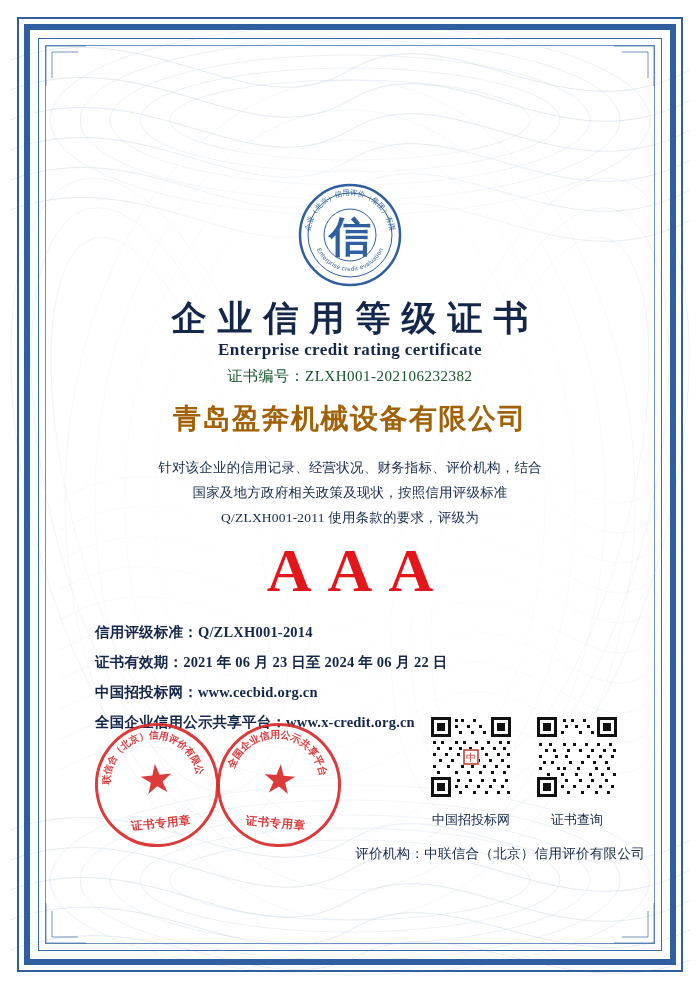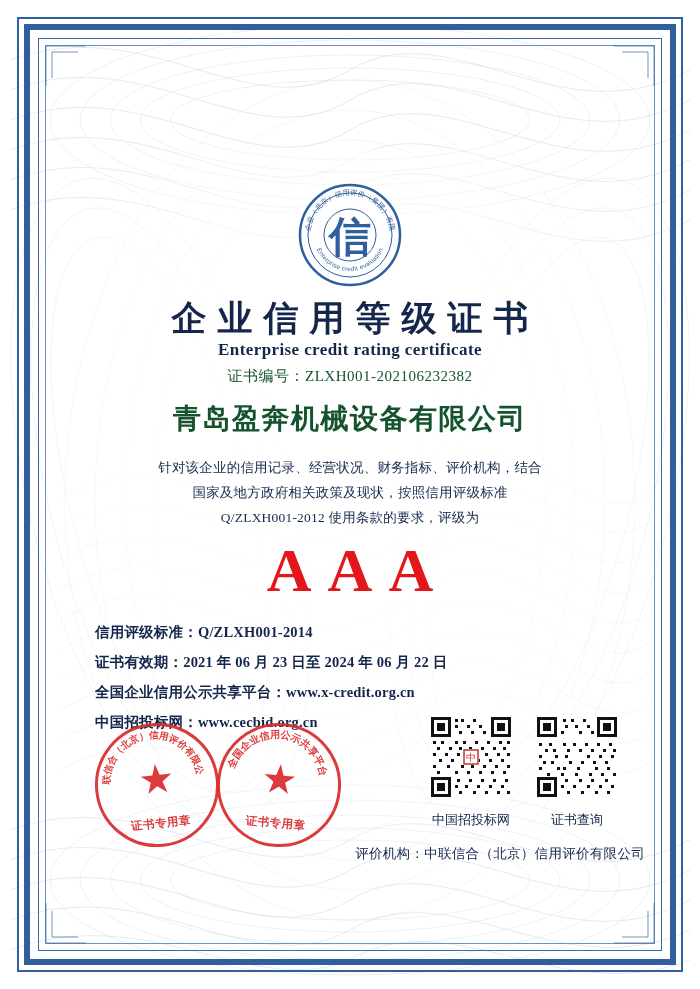--- a/index.html
+++ b/index.html
@@ -134,21 +134,21 @@
 
   .company {
     position: absolute;
     top: 345px;
     left: 0;
     right: 0;
     text-align: center;
     font-size: 28px;
     font-weight: bold;
     letter-spacing: 1.5px;
-    color: #14532d;
+    color: #a16207;
   }
 
   .para {
     position: absolute;
     top: 400px;
     left: 40px;
     right: 40px;
     text-align: center;
     font-size: 13.5px;
     line-height: 25px;
@@ -389,37 +389,37 @@
 
     <div class="cert-no">
       <span>证书编号：</span><span>ZLXH001-202106232382</span>
     </div>
 
     <div class="company">青岛盈奔机械设备有限公司</div>
 
     <div class="para">
       <div>针对该企业的信用记录、经营状况、财务指标、评价机构，结合</div>
       <div>国家及地方政府相关政策及现状，按照信用评级标准</div>
-      <div>Q/ZLXH001-2012 使用条款的要求，评级为</div>
+      <div>Q/ZLXH001-2011 使用条款的要求，评级为</div>
     </div>
 
     <div class="grade">AAA</div>
 
     <div class="info-block">
       <div class="info-line">
         <span>信用评级标准：</span><span class="val">Q/ZLXH001-2014</span>
       </div>
       <div class="info-line">
         <span>证书有效期：</span><span class="val">2021 年 06 月 23 日至 2024 年 06 月 22 日</span>
       </div>
       <div class="info-line">
-        <span>全国企业信用公示共享平台：</span><span class="val">www.x-credit.org.cn</span>
+        <span>中国招投标网：</span><span class="val">www.cecbid.org.cn</span>
       </div>
       <div class="info-line">
-        <span>中国招投标网：</span><span class="val">www.cecbid.org.cn</span>
+        <span>全国企业信用公示共享平台：</span><span class="val">www.x-credit.org.cn</span>
       </div>
     </div>
 
     <div class="seals">
       <div class="seal left">
         <svg width="112" height="112" viewBox="0 0 112 112" class="arc-text">
           <defs>
               <path id="sealArc1" d="M 12,56 A 44,44 0 1 1 100,56"></path>
             </defs>
           <text font-family="Liberation Sans, sans-serif" font-size="9.5" fill="#d92b2b" font-weight="bold">

